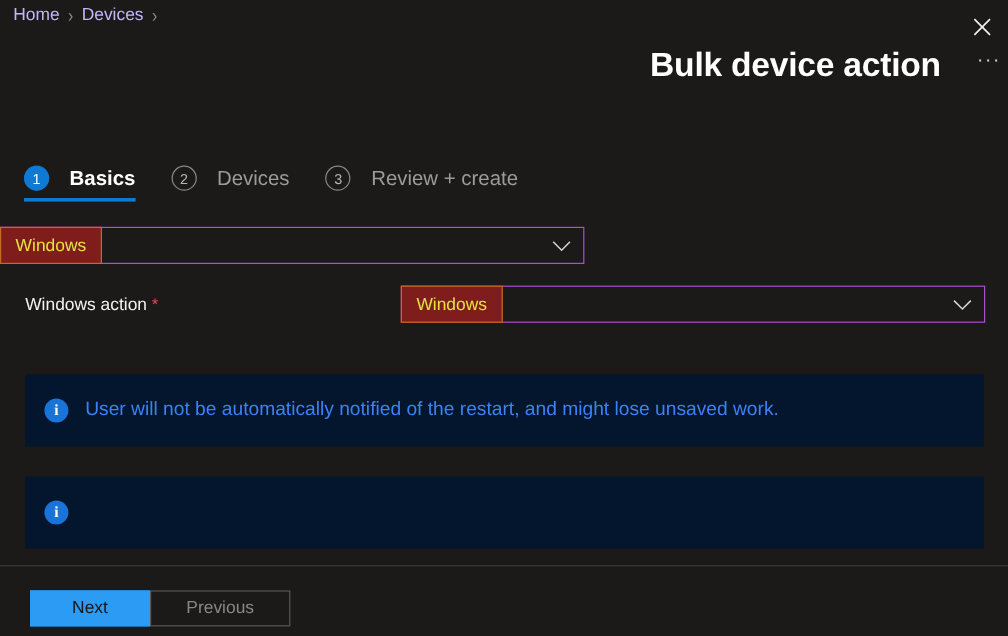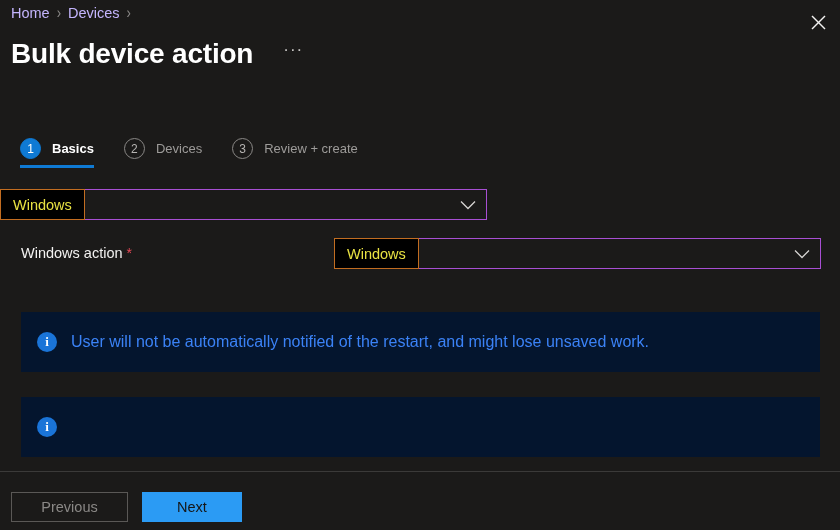--- a/index.html
+++ b/index.html
@@ -40,20 +40,21 @@
 
   
   .title-row {
     position: absolute;
     left: 11px;
     top: 33px;
     right: 0;
     display: flex;
     align-items: center;
     height: 42px;
+    justify-content: flex-end;
   }
   .page-title {
     font-size: 28px;
     font-weight: bold;
     color: #ffffff;
     letter-spacing: -0.2px;
     white-space: nowrap;
   }
   .ellipsis-btn {
     margin-left: 24px;
@@ -110,22 +111,22 @@
     background: #0f7ad4;
     color: #ffffff;
     border: 1px solid #0f7ad4;
   }
   .step.inactive .step-circle {
     background: transparent;
     color: #b6b4b2;
     border: 1px solid #8a8886;
   }
   .step-label {
-    margin-left: 11px;
-    font-size: 13px;
+    margin-left: 17px;
+    font-size: 17px;
     white-space: nowrap;
   }
   .step.active .step-label {
     color: #ffffff;
     font-weight: bold;
   }
   .step.inactive .step-label {
     color: #9d9b99;
   }
   .step.active::after {
@@ -180,21 +181,21 @@
     left: -1px;
     top: -1px;
     height: 31px;
     display: flex;
     align-items: center;
     padding: 0 12px;
     border: 1px solid #c26d21;
     box-sizing: border-box;
     color: #e8e242;
     font-size: 14.5px;
-    background: #000000;
+    background: #7f1d1d;
     white-space: nowrap;
   }
   .chevron {
     position: absolute;
     right: 10px;
     top: 0;
     bottom: 0;
     display: flex;
     align-items: center;
   }
@@ -346,15 +347,15 @@
   <span class="info-icon">i</span>
   <span class="banner-text">User will not be automatically notified of the restart, and might lose unsaved work.</span>
 </div>
 
 <div class="banner" id="banner-1">
   <span class="info-icon">i</span>
 </div>
 
 <div class="footer-divider"></div>
 <div class="footer">
+  <div class="btn btn-next">Next</div>
   <div class="btn btn-previous">Previous</div>
-  <div class="btn btn-next">Next</div>
 </div>
 
 </body></html>

